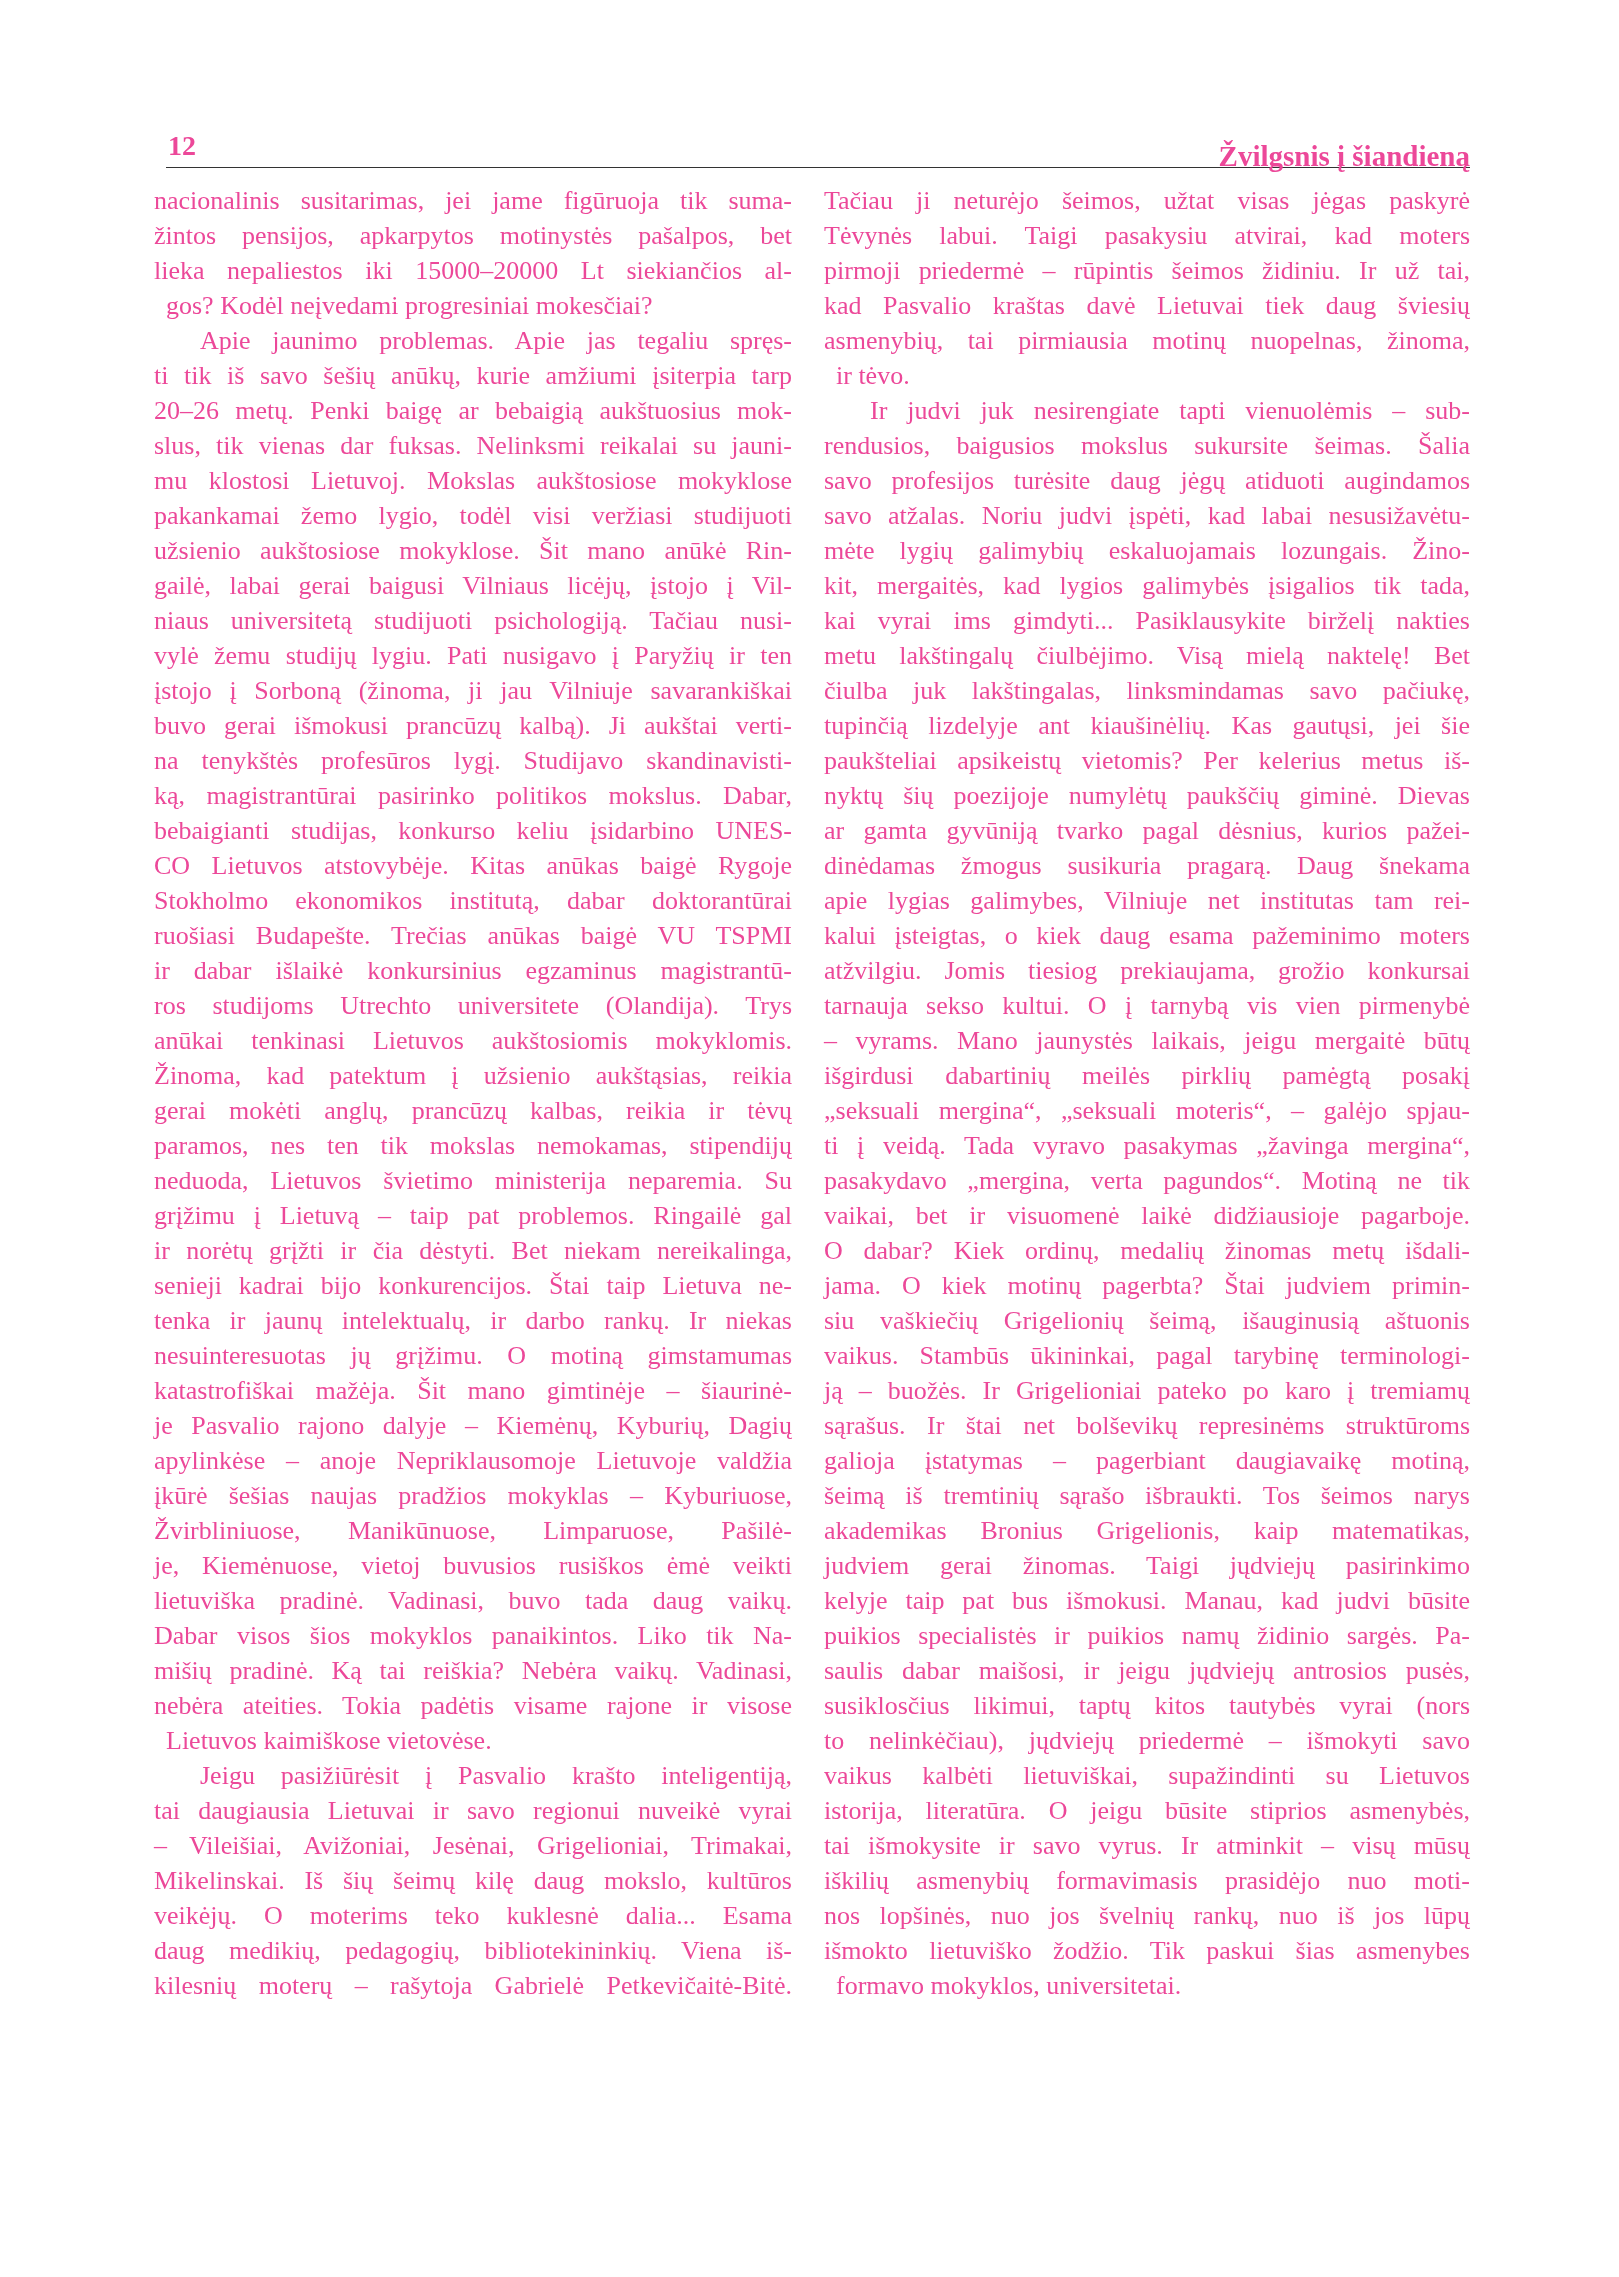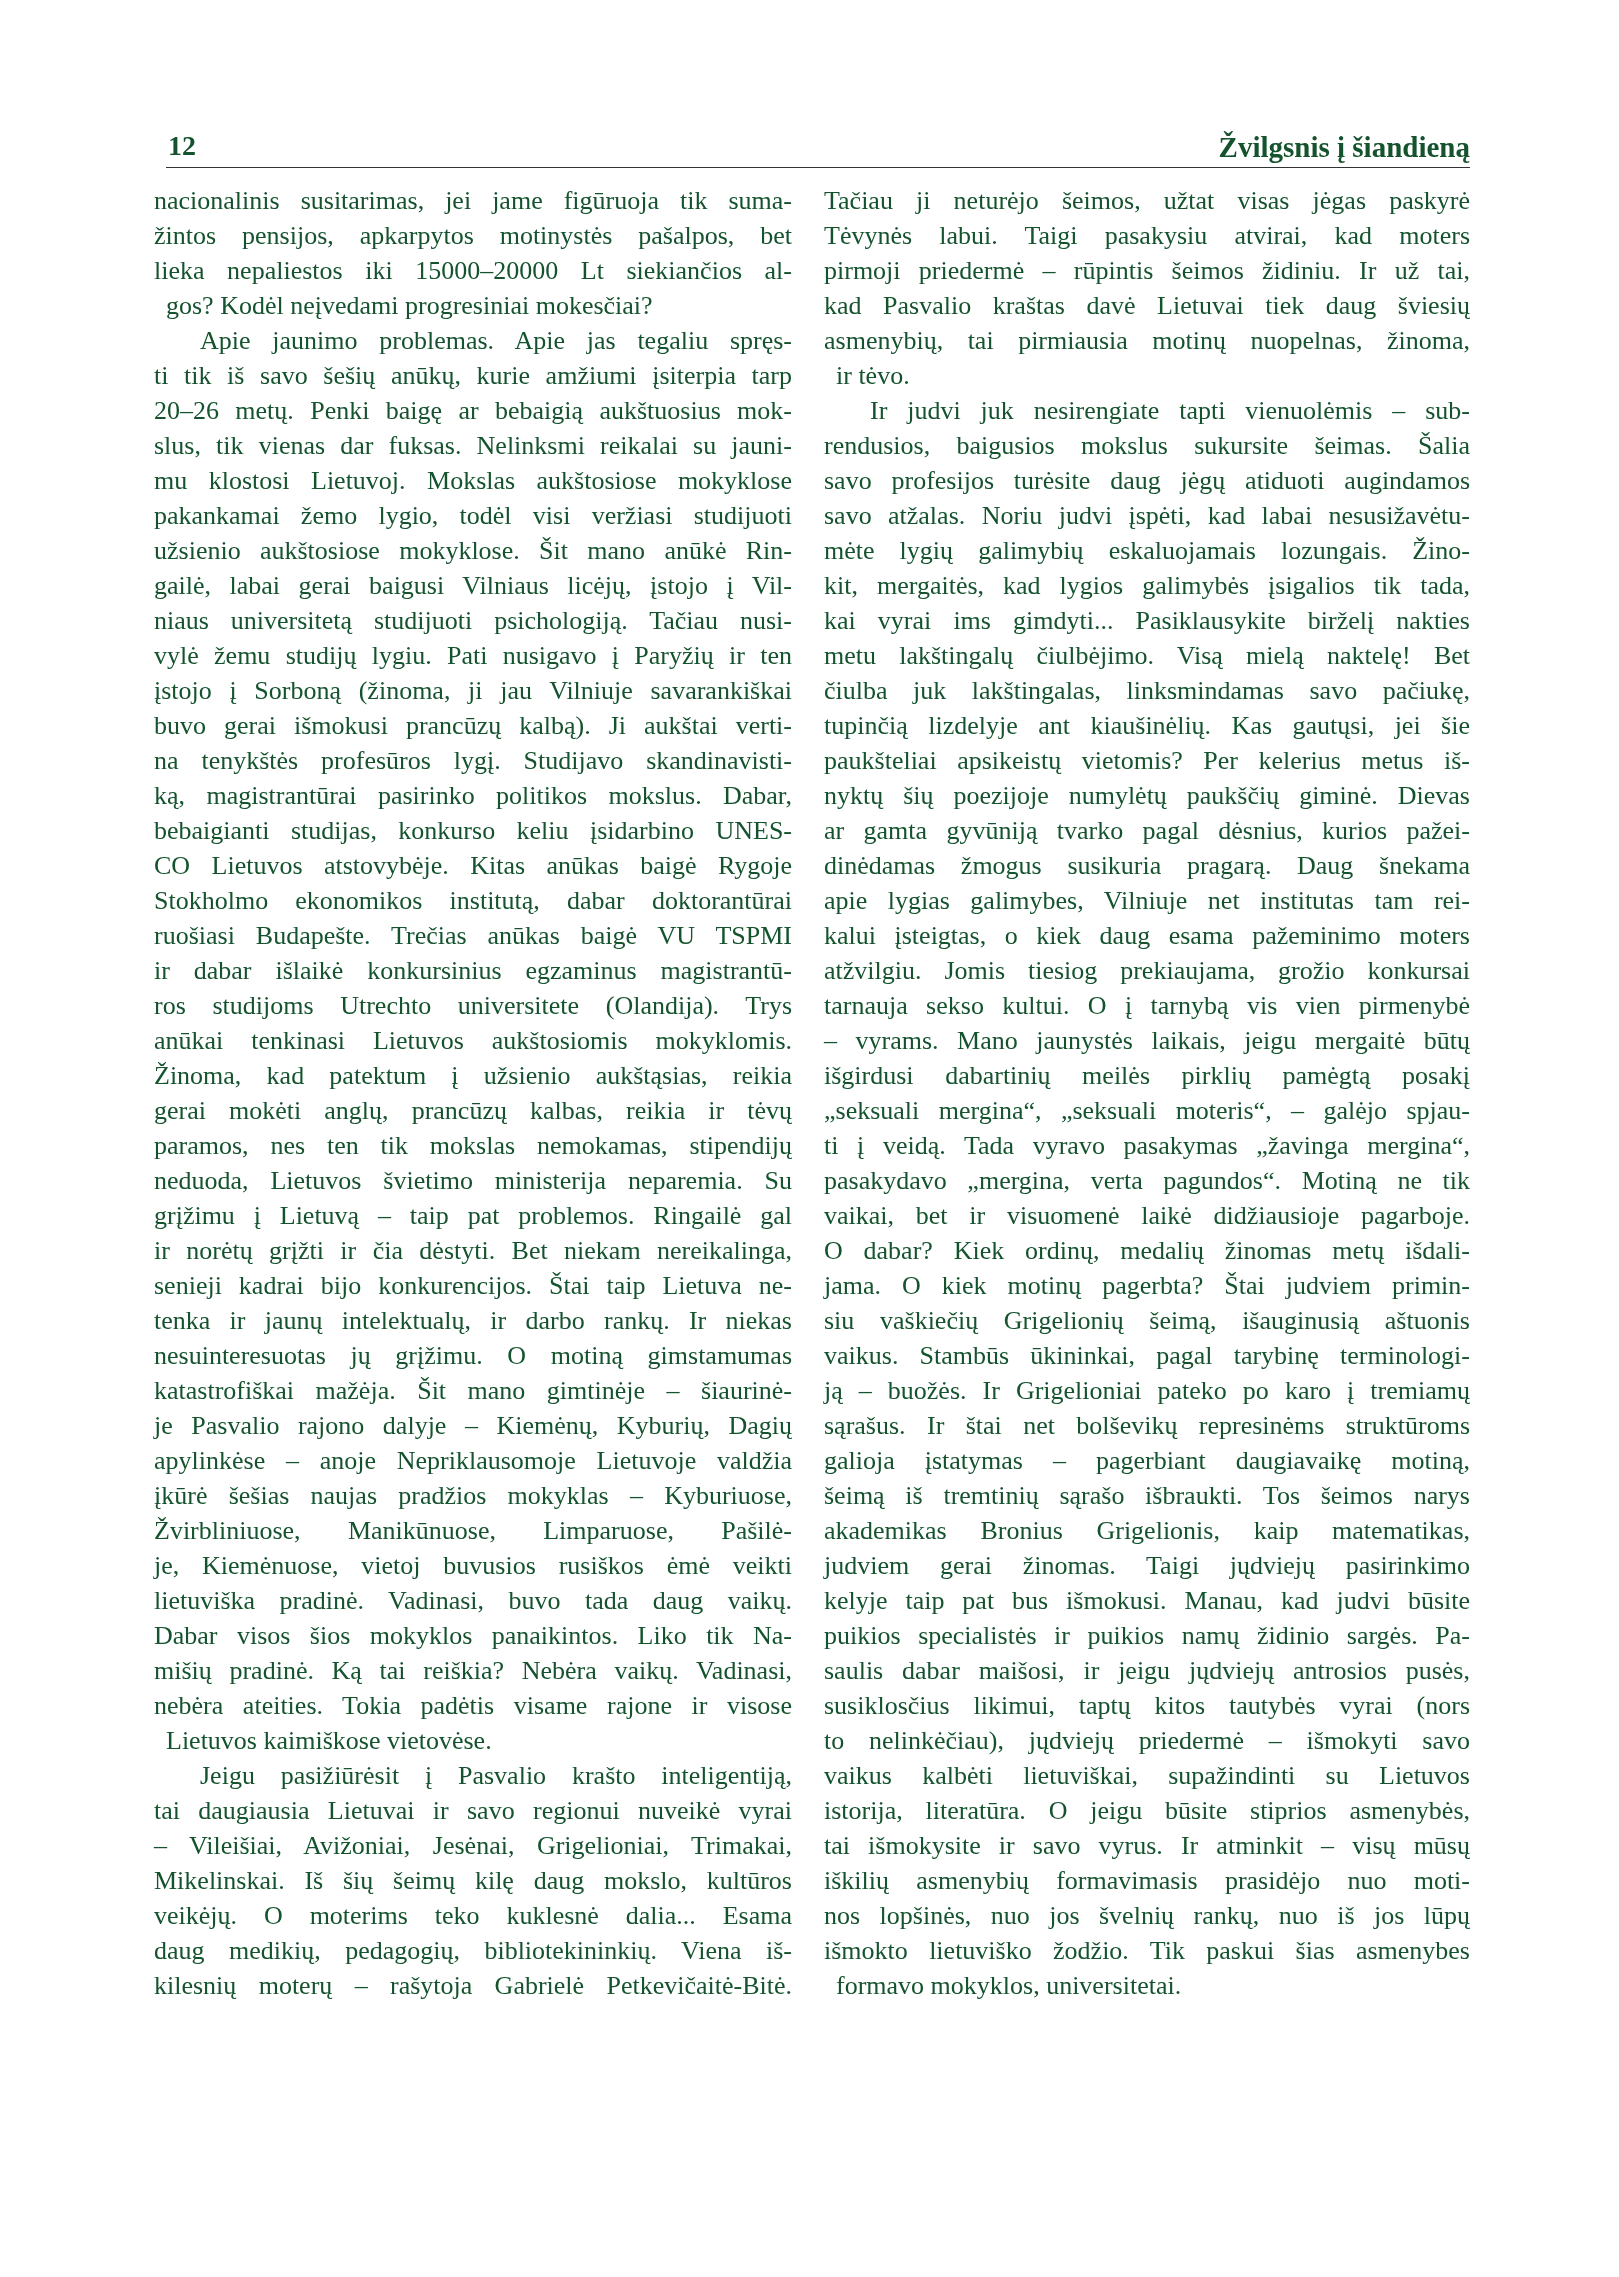--- a/index.html
+++ b/index.html
@@ -1,31 +1,31 @@
 <!DOCTYPE html>
 <html><head>
   <meta charset="utf-8">
   <style>
     html, body { margin: 0; padding: 0; background: #ffffff; }
     body { width: 1620px; height: 2278px; position: relative; overflow: hidden; }
     .page {
       position: absolute; left: 0; top: 0; width: 1620px; height: 2278px;
       font-family: "Liberation Serif", "DejaVu Serif", serif;
-      color: #14532d;
+      color: #ec4899;
     }
     .running-head {
       position: absolute; left: 166px; top: 123px; width: 1304px; height: 44px;
       border-bottom: 1.9px solid #333333;
     }
     .page-number {
       position: absolute; left: 1.9px; top: 5.8px;
       font-size: 28px; font-weight: bold; line-height: 33px;
     }
     .section-title {
-      position: absolute; right: 0; top: 8px;
+      position: absolute; right: 0; top: 17px;
       font-size: 29px; font-weight: bold; line-height: 33px;
     }
     .column {
       position: absolute; top: 183px;
       font-size: 26px; line-height: 35px;
       text-align: justify; hyphens: manual;
     }
     .col-left { left: 154px; width: 638px; }
     .col-right { left: 824px; width: 646px; }
     .line { display: block; white-space: nowrap; text-align: justify; text-align-last: justify; height: 35px; }

